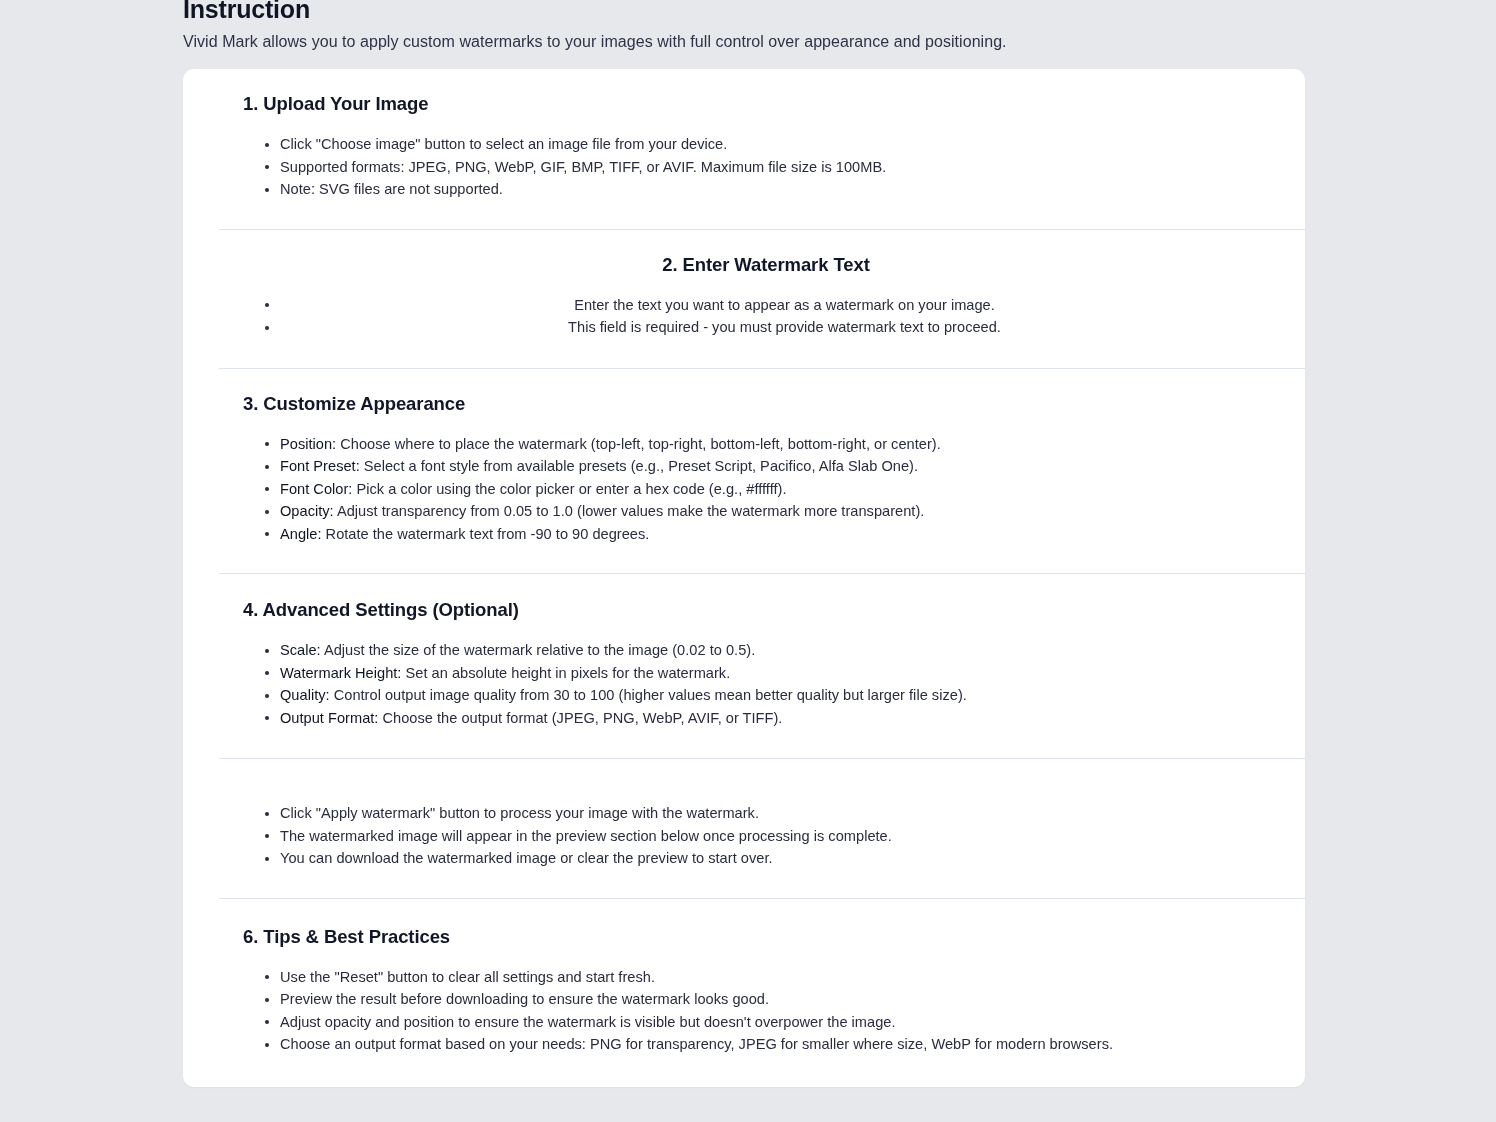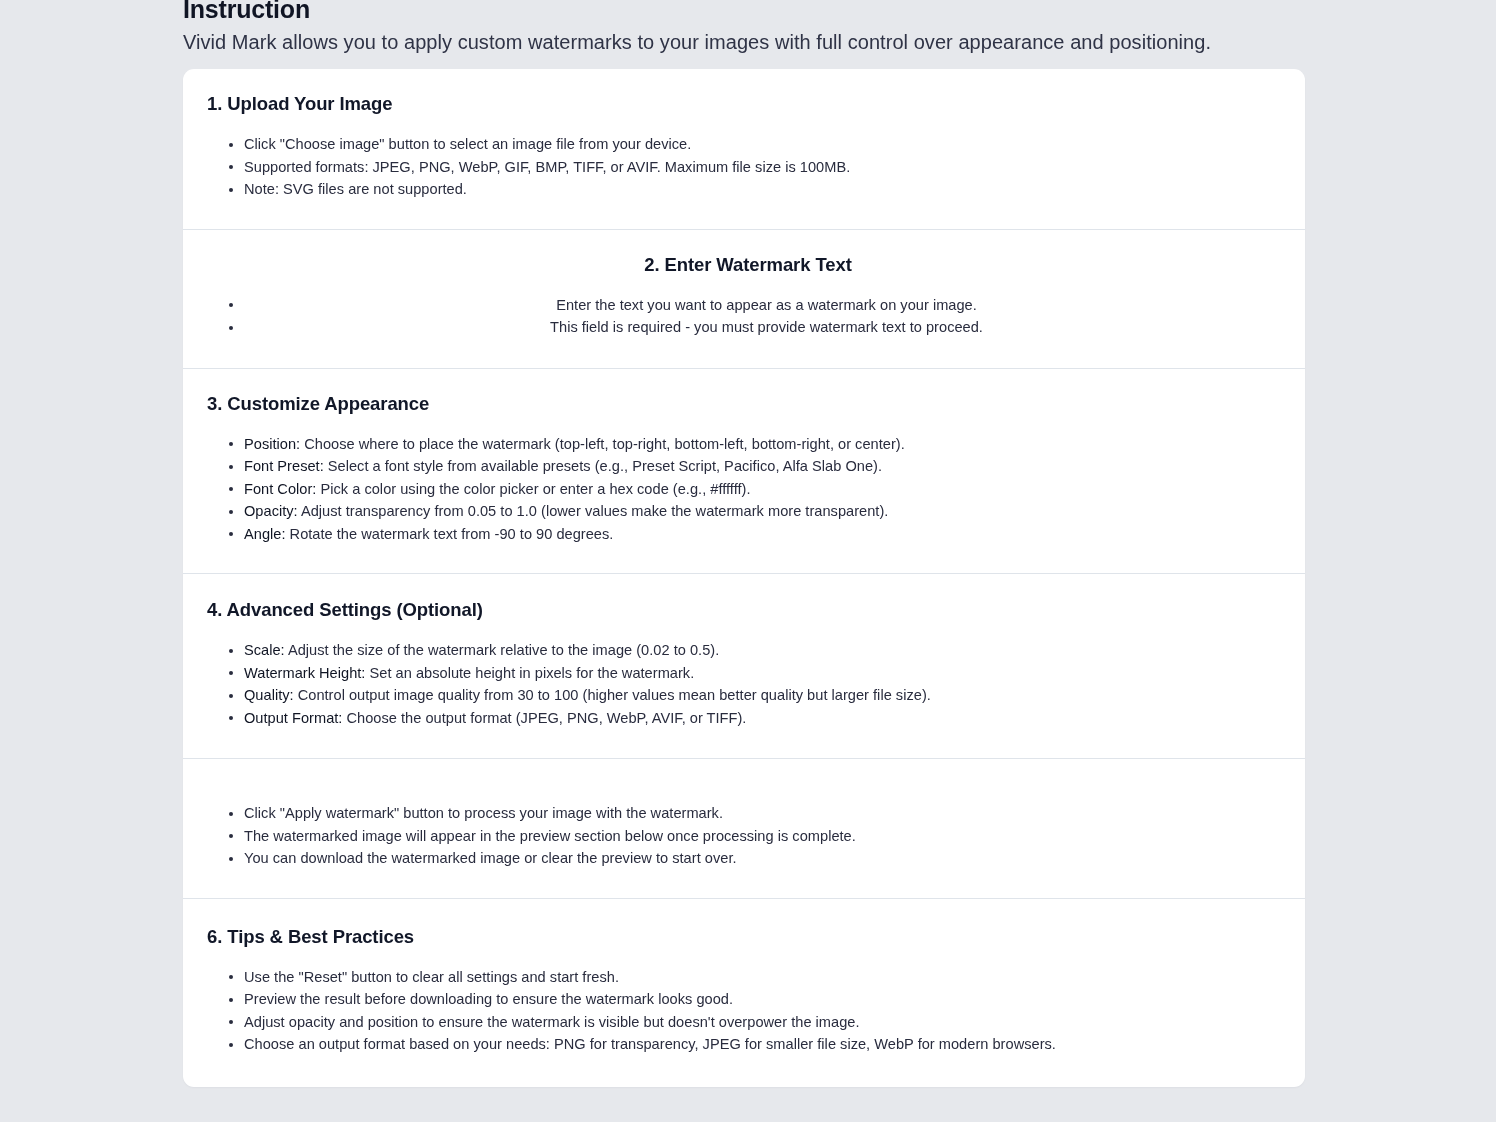--- a/index.html
+++ b/index.html
@@ -31,41 +31,42 @@
     font-size: 25px;
     font-weight: bold;
     color: #101524;
     letter-spacing: -0.2px;
     line-height: 30px;
     margin: 0;
     padding-top: 0px;
   }
 
   .page-subtitle {
-    font-size: 20px;
+    font-size: 16px;
     color: #2f3346;
     line-height: 20px;
     margin: 8px 0 0 0;
     letter-spacing: 0.05px;
   }
 
   .card {
     position: absolute;
     left: 183px;
     top: 75px;
     width: 1122px;
     background: #ffffff;
     border-radius: 11px;
     box-shadow: 0 1px 2px rgba(16,24,40,0.04);
     overflow: hidden;
   }
 
   .section {
     padding: 27px 16px 27px 24px;
     border-bottom: 1px solid #dfe4ea;
+    margin-left: 36px;
   }
   .section:last-child { border-bottom: none; }
 
   .section-heading {
     font-size: 18.5px;
     font-weight: bold;
     color: #111728;
     margin: 0 0 0 0;
     letter-spacing: -0.1px;
     line-height: 24px;
@@ -177,18 +178,18 @@
         <li><span class="lead"></span><span>You can download the watermarked image or clear the preview to start over.</span></li>
       </ul>
     </section>
 
     <section class="section sec-6">
       <h2 class="section-heading">6. Tips &amp; Best Practices</h2>
       <ul class="section-list">
         <li><span class="lead"></span><span>Use the "Reset" button to clear all settings and start fresh.</span></li>
         <li><span class="lead"></span><span>Preview the result before downloading to ensure the watermark looks good.</span></li>
         <li><span class="lead"></span><span>Adjust opacity and position to ensure the watermark is visible but doesn't overpower the image.</span></li>
-        <li><span class="lead"></span><span>Choose an output format based on your needs: PNG for transparency, JPEG for smaller file size, WebP for modern browsers.</span></li>
+        <li><span class="lead"></span><span>Choose an output format based on your needs: PNG for transparency, JPEG for smaller where size, WebP for modern browsers.</span></li>
       </ul>
     </section>
 
   </div>
 </div>
 
 </body></html>

